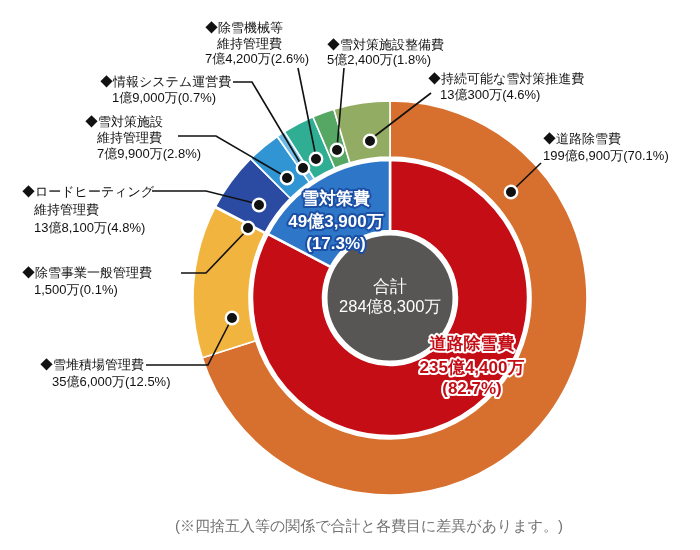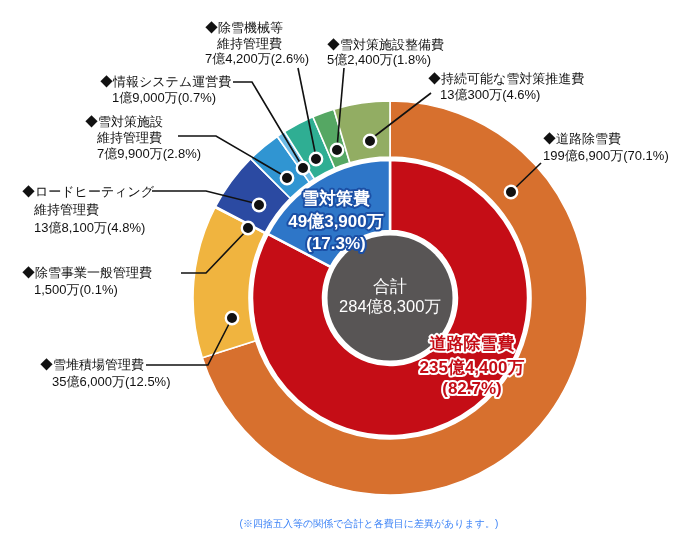--- a/index.html
+++ b/index.html
@@ -1,21 +1,21 @@
 <!DOCTYPE html>
 <html><head>
 <meta charset="utf-8">
 <style>
   html,body{margin:0;padding:0;background:#ffffff;}
   .stage{position:relative;width:700px;height:550px;background:#ffffff;overflow:hidden;
          font-family:"Liberation Sans",sans-serif;}
   svg{position:absolute;top:0;left:0;}
   svg text{font-family:"Liberation Sans",sans-serif;}
   .footnote{position:absolute;top:517px;left:369px;transform:translateX(-50%);
-            white-space:nowrap;font-size:10px;color:#3b82f6;}
+            white-space:nowrap;font-size:15px;color:#737373;}
 </style>
 </head>
 <body>
 
 <div class="stage">
   <svg id="donut-svg" width="700" height="550" viewBox="0 0 700 550">
       <path d="M 390.00 101.00 A 197 197 0 1 1 202.26 357.70 L 255.63 340.73 A 141 141 0 1 0 390.00 157.00 Z" fill="#d7702e" stroke="#ffffff" stroke-width="1.6" stroke-linejoin="round"></path>
       <path d="M 202.26 357.70 A 197 197 0 0 1 215.04 207.46 L 264.77 233.20 A 141 141 0 0 0 255.63 340.73 Z" fill="#f0b43f" stroke="#ffffff" stroke-width="1.6" stroke-linejoin="round"></path>
       <path d="M 215.04 207.46 A 197 197 0 0 1 215.61 206.37 L 265.18 232.41 A 141 141 0 0 0 264.77 233.20 Z" fill="#ffffff" stroke="#ffffff" stroke-width="1.6" stroke-linejoin="round"></path>
       <path d="M 215.61 206.37 A 197 197 0 0 1 250.70 158.70 L 290.30 198.30 A 141 141 0 0 0 265.18 232.41 Z" fill="#2b4aa2" stroke="#ffffff" stroke-width="1.6" stroke-linejoin="round"></path>

